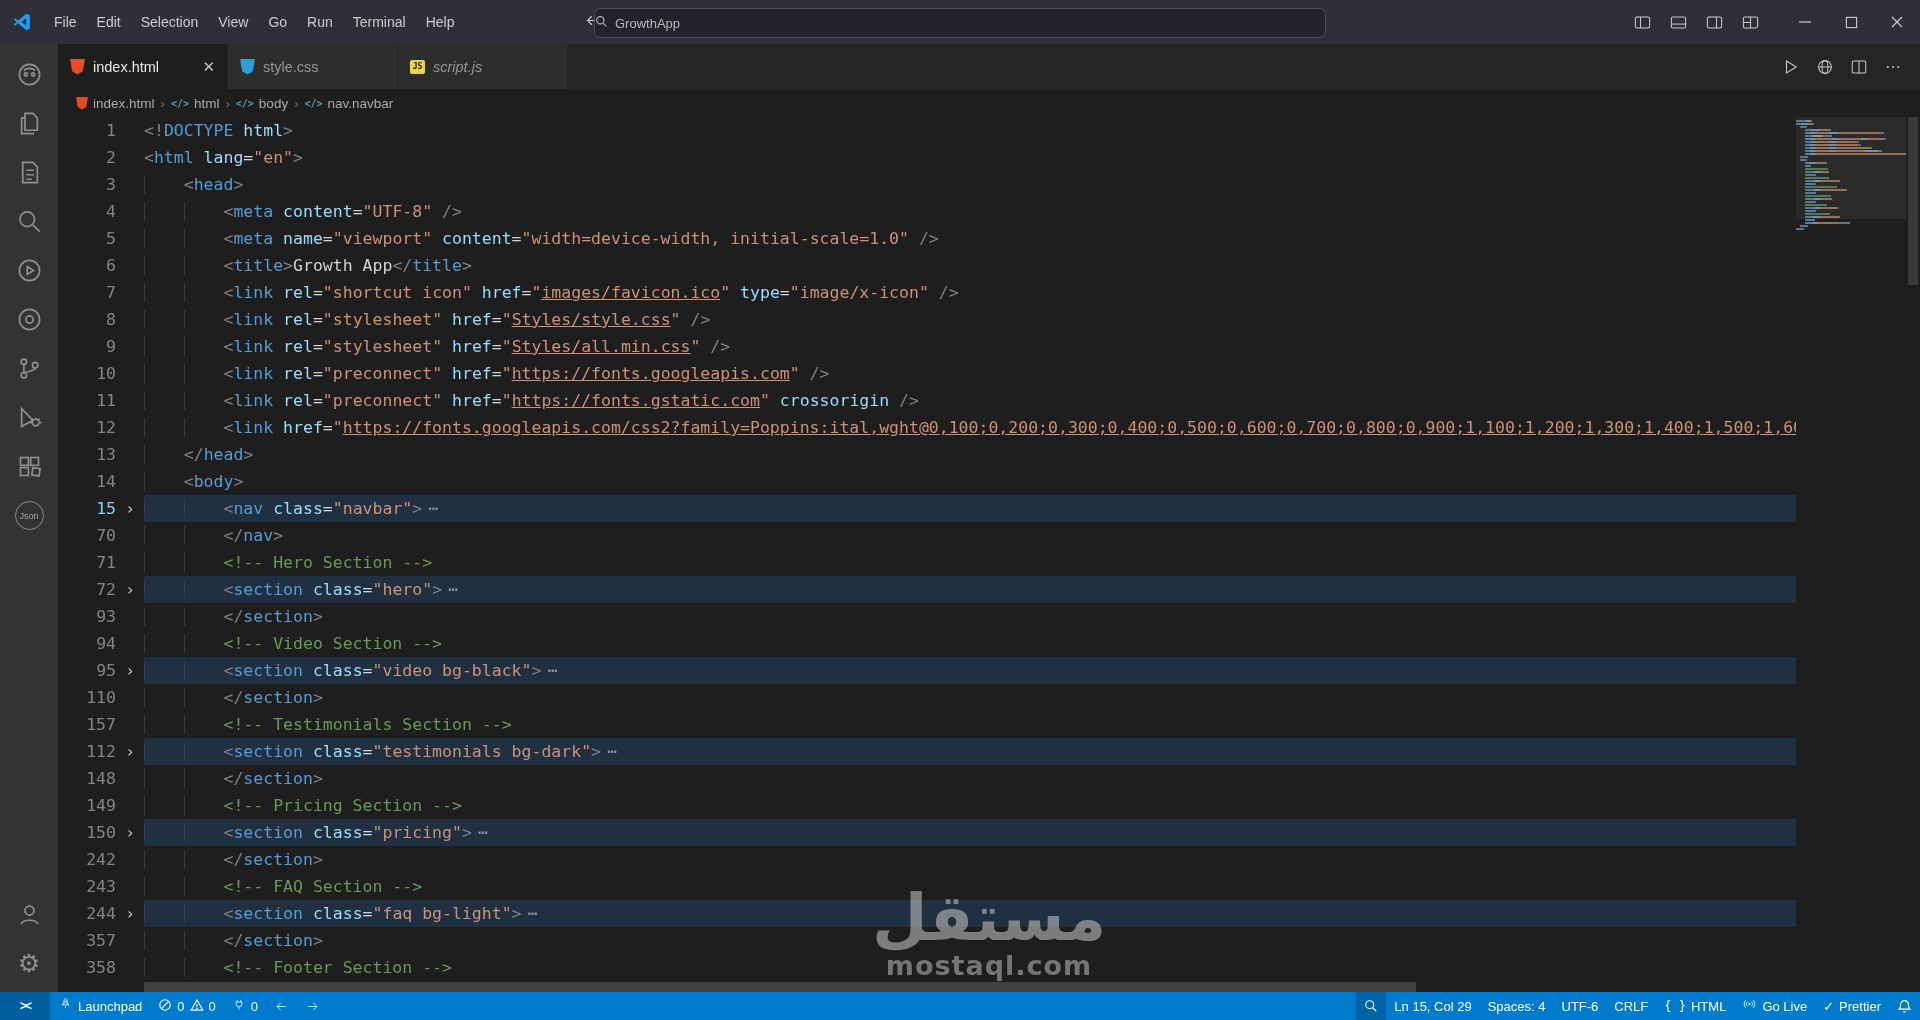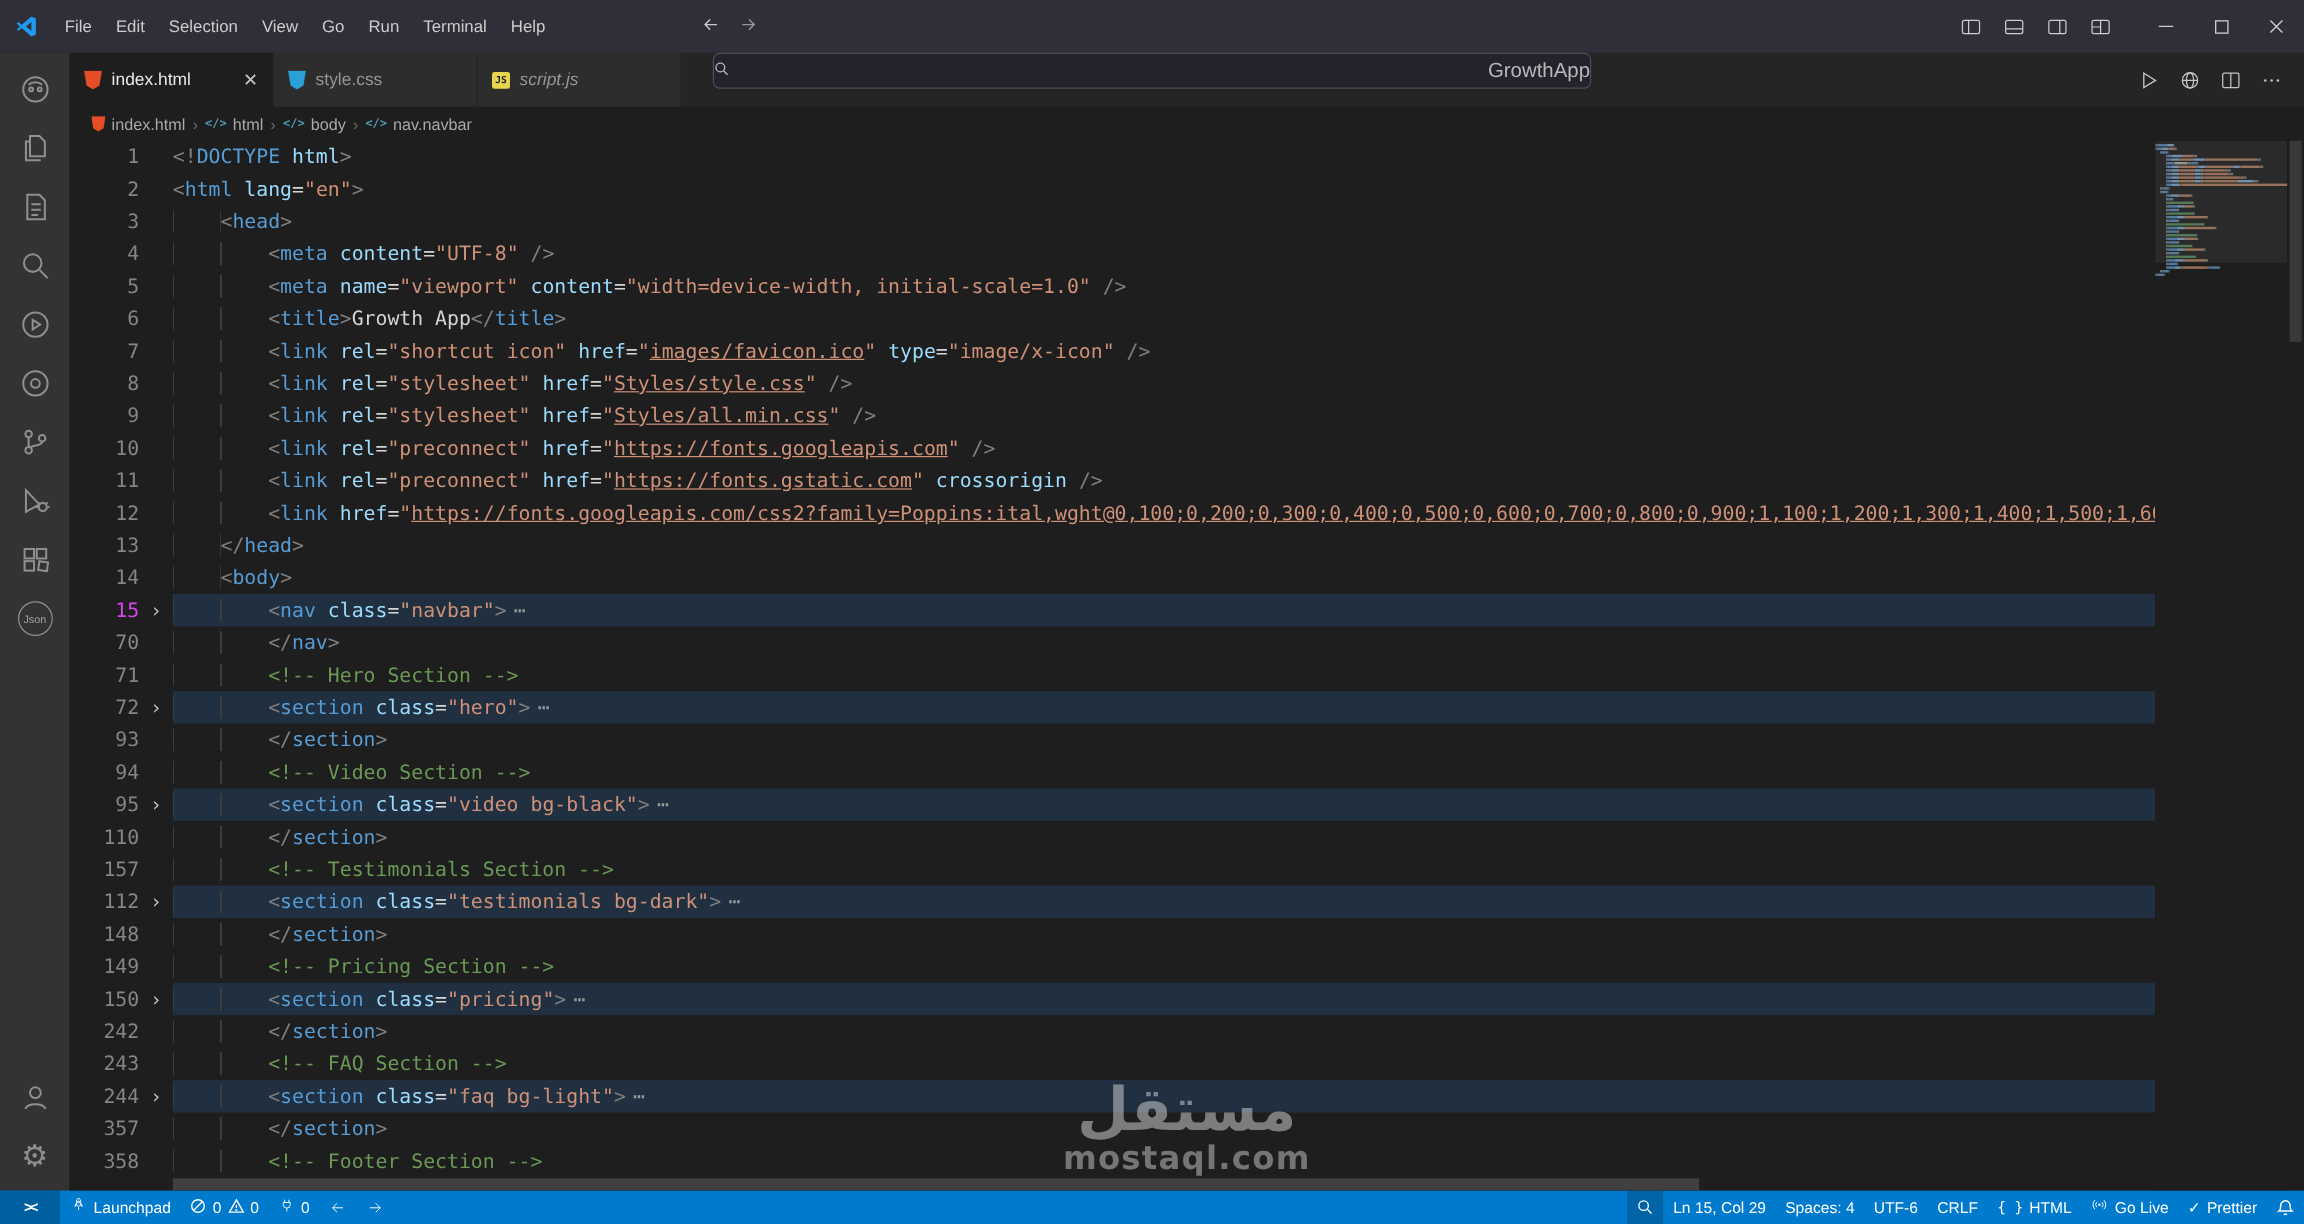--- a/index.html
+++ b/index.html
@@ -5,21 +5,21 @@
   html,body{margin:0;padding:0;background:#000;}
   body{width:1920px;height:1020px;overflow:hidden;font-family:"Liberation Sans",sans-serif;}
   .window{position:relative;width:1920px;height:1020px;display:flex;flex-direction:column;background:#1e1e1e;}
 
   
   .titlebar{height:44px;background:#2f2f3a;display:flex;align-items:center;color:#cccccc;font-size:14px;flex:none;position:relative;}
   .vslogo{width:44px;display:flex;align-items:center;justify-content:center;}
   .menu{display:flex;align-items:center;}
   .menu-item{padding:0 10px;height:44px;display:flex;align-items:center;cursor:default;}
   .nav-arrows{display:flex;align-items:center;gap:14px;margin-left:120px;color:#cccccc;}
-  .cmd-center{position:absolute;left:50%;top:8px;transform:translateX(-50%);width:730px;height:28px;background:#23232e;border:1px solid #4d4d5a;border-radius:6px;display:flex;align-items:center;justify-content:space-between;gap:7px;color:#b8b8b8;font-size:17px;margin-top:36px;}
+  .cmd-center{position:absolute;left:50%;top:8px;transform:translateX(-50%);width:730px;height:28px;background:#23232e;border:1px solid #4d4d5a;border-radius:6px;display:flex;align-items:center;justify-content:flex-start;gap:7px;color:#b8b8b8;font-size:13px;}
   .tb-right{margin-left:auto;display:flex;align-items:center;height:44px;}
   .layout-icons{display:flex;align-items:center;gap:4px;margin-right:16px;}
   .layout-icons .ic{width:32px;height:32px;display:flex;align-items:center;justify-content:center;border-radius:5px;}
   .win-btn{width:46px;height:44px;display:flex;align-items:center;justify-content:center;}
 
   
   .main{flex:1;display:flex;min-height:0;}
   .activitybar{width:58px;background:#333333;display:flex;flex-direction:column;align-items:center;padding:6px 0 4px;flex:none;}
   .act-icon{width:48px;height:49px;display:flex;align-items:center;justify-content:center;color:#8f8f8f;}
   .act-icon svg{stroke:#8f8f8f;fill:none;stroke-width:1.5;}
@@ -47,21 +47,21 @@
   .bc-item{display:flex;align-items:center;gap:5px;}
   .bc-sep{color:#6e6e6e;font-size:13px;padding:0 1px;}
   .bc-sym{font:bold 10px "DejaVu Sans Mono",monospace;color:#519aba;}
   .ficon.small{width:12px;height:13px;}
 
   
   .editor{position:relative;flex:1;background:#1e1e1e;overflow:hidden;}
   .lines{position:absolute;top:0;left:0;right:124px;bottom:11px;overflow:hidden;font-family:"DejaVu Sans Mono",monospace;font-size:16.5px;line-height:27px;}
   .line{display:flex;height:27px;}
   .ln{width:58px;text-align:right;color:#858585;flex:none;}
-  .ln.cur{color:#d946ef;}
+  .ln.cur{color:#7dd3fc;}
   .foldc{width:28px;text-align:center;color:#c5c5c5;flex:none;font-size:16px;}
   .codeln{white-space:pre;flex:1;overflow:hidden;color:#d4d4d4;}
   .line.hl .codeln{background:rgba(38,79,120,0.38);}
   .tk-p{color:#808080;} .tk-t{color:#569cd6;} .tk-a{color:#9cdcfe;}
   .tk-s{color:#ce9178;} .tk-u{color:#ce9178;text-decoration:underline;}
   .tk-o{color:#d4d4d4;} .tk-x{color:#d4d4d4;} .tk-c{color:#6a9955;}
   .tk-f{color:#999999;margin-left:6px;}
   .tk-w{background:repeating-linear-gradient(90deg,#3c3c3c 0 1px,transparent 1px 4ch);}
 
   
@@ -69,21 +69,21 @@
   .minimap-content{padding-top:3px;}
   .mm-line{display:flex;height:2px;margin-bottom:1px;}
   .mm-line span{height:2px;flex:none;}
   .mm-slider{position:absolute;top:0;left:0;right:0;height:102px;background:rgba(121,121,121,0.14);}
   .vscroll{position:absolute;top:0;right:0;width:14px;height:100%;}
   .vthumb{position:absolute;top:0;right:2px;width:10px;height:168px;background:rgba(121,121,121,0.3);}
   .hscroll{position:absolute;left:86px;right:124px;bottom:0;height:10px;}
   .hthumb{width:77%;height:100%;background:rgba(121,121,121,0.38);}
 
   .watermark{position:absolute;left:50%;bottom:10px;transform:translateX(-50%);text-align:center;pointer-events:none;opacity:0.55;}
-  .wm-ar{font-family:"DejaVu Sans",sans-serif;font-size:50px;font-weight:bold;color:#c9c9c9;line-height:1;}
+  .wm-ar{font-family:"DejaVu Sans",sans-serif;font-size:64px;font-weight:bold;color:#c9c9c9;line-height:1;}
   .wm-en{font-family:"DejaVu Sans",sans-serif;font-size:27px;font-weight:bold;letter-spacing:1px;color:#bdbdbd;line-height:1.2;}
 
   
   .statusbar{height:28px;background:#007acc;color:#ffffff;display:flex;align-items:center;font-size:13px;flex:none;}
   .sb-item{display:flex;align-items:center;gap:5px;padding:0 8px;height:28px;white-space:nowrap;}
   .sb-item svg{stroke:#ffffff;fill:none;stroke-width:1.3;}
   .sb-remote{background:rgba(0,0,0,0.22);width:34px;justify-content:center;font-weight:bold;font-size:12px;letter-spacing:-2px;}
   .sb-right{margin-left:auto;display:flex;align-items:center;height:28px;}
   .sb-item.zoomchip{background:rgba(0,0,0,0.18);}
   .braces{font-family:"DejaVu Sans Mono",monospace;font-size:12px;}

